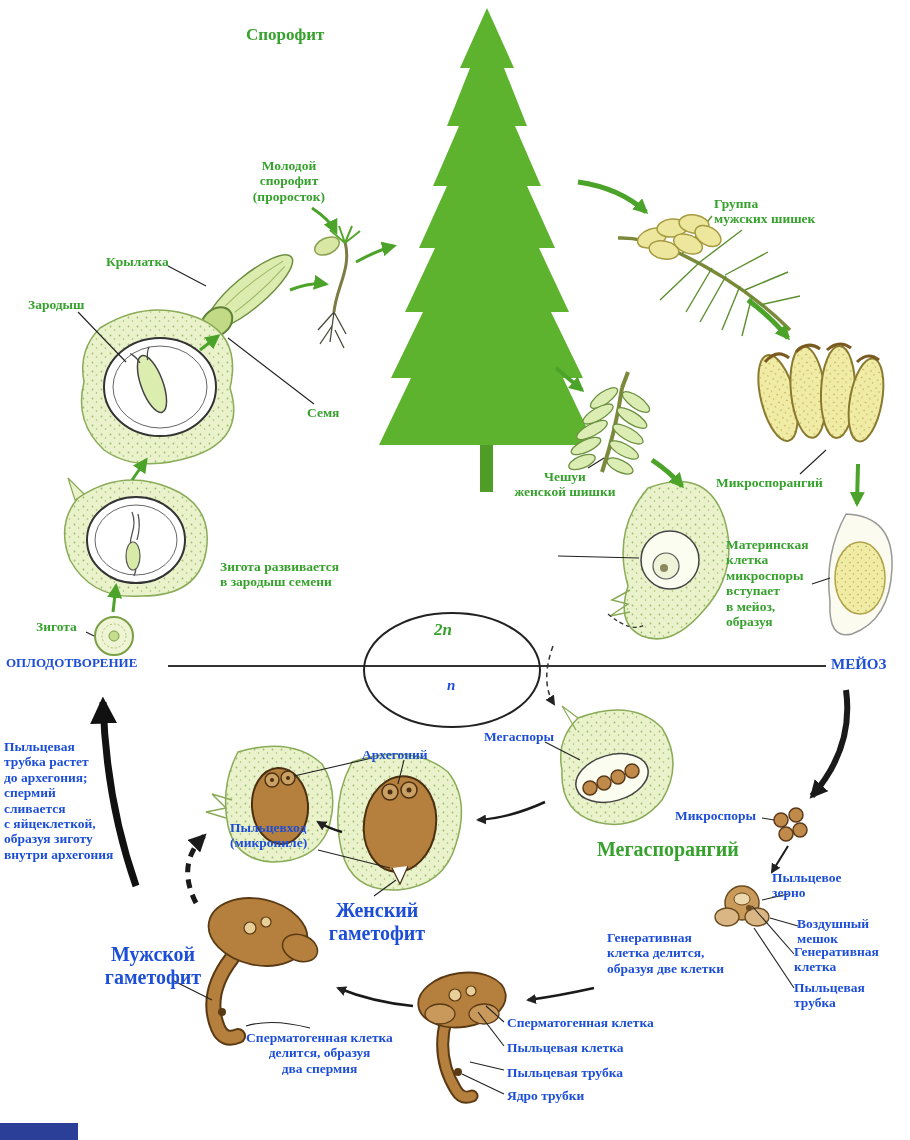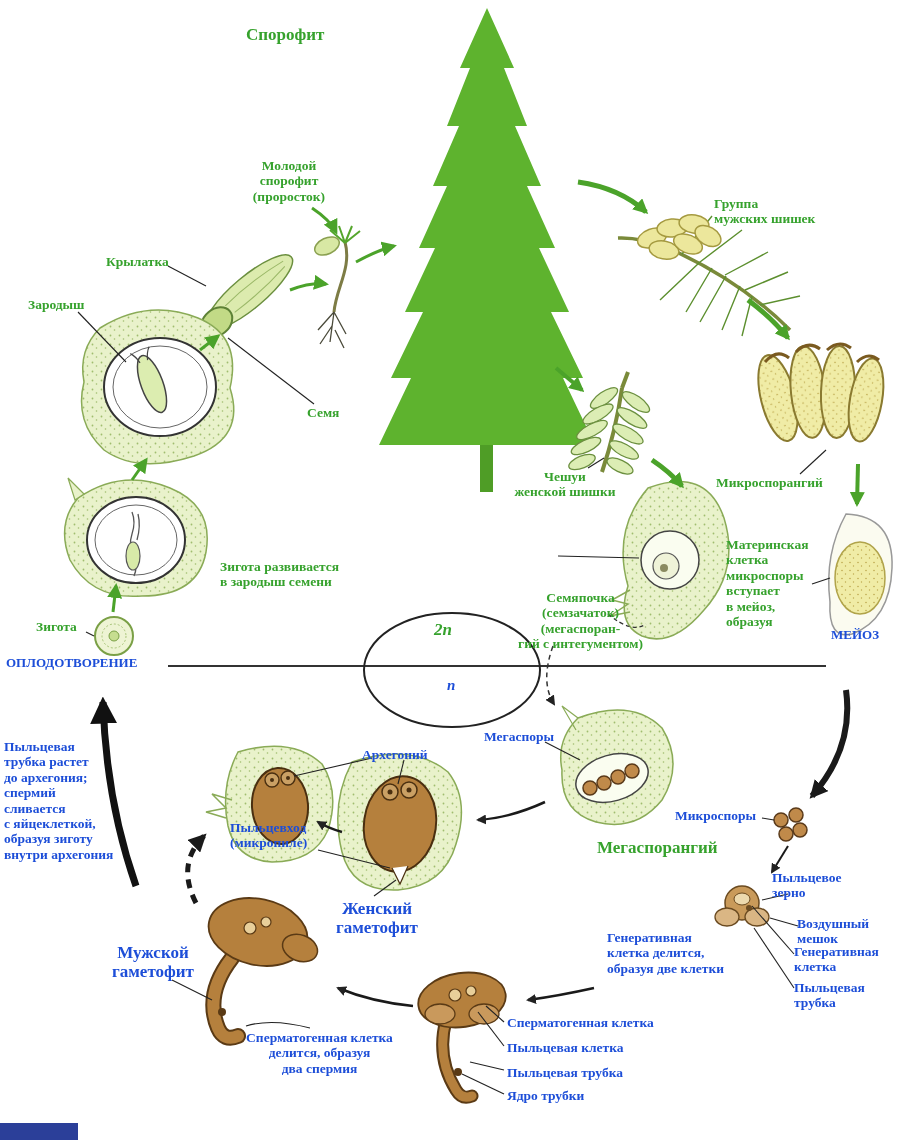--- a/index.html
+++ b/index.html
@@ -3,21 +3,21 @@
 <meta charset="utf-8">
 <style>
   html,body{margin:0;padding:0;background:#fff;}
   #stage{position:relative;width:910px;height:1140px;background:#ffffff;overflow:hidden;
          font-family:"Liberation Serif",serif;}
   #art{position:absolute;left:0;top:0;}
   .lbl{position:absolute;font-weight:bold;font-size:13.5px;line-height:1.14;color:#1d4ed8;
        white-space:pre-line;}
   .green{color:#36a22d;}
   .big{font-size:17px;}
-  .mid{font-size:17px;}
+  .mid{font-size:20px;}
   .ctr{text-align:center;}
   .ital{font-style:italic;}
 </style>
 </head>
 <body>
 
 <div id="stage">
 
 <svg id="art" width="910" height="1140" viewBox="0 0 910 1140">
   <defs>
@@ -272,31 +272,27 @@
 спорофит
 (проросток)</div>
 <div class="lbl green" style="left:106px;top:254px">Крылатка</div>
 <div class="lbl green" style="left:28px;top:297px">Зародыш</div>
 <div class="lbl green" style="left:307px;top:405px">Семя</div>
 <div class="lbl green" style="left:714px;top:196px">Группа
 мужских шишек</div>
 <div class="lbl green ctr" style="left:500px;top:469px;width:130px">Чешуи
 женской шишки</div>
 <div class="lbl green" style="left:716px;top:475px">Микроспорангий</div>
-<div class="lbl green ctr" style="left:478px;top:590px;width:205px">Семяпочка
-(семзачаток)
-(мегаспоран-
-гий с интегументом)</div>
 <div class="lbl green" style="left:726px;top:537px">Материнская
 клетка
 микроспоры
 вступает
 в мейоз,
 образуя</div>
-<div class="lbl" style="left:831px;top:628px;font-size:13px">МЕЙОЗ</div>
+<div class="lbl" style="left:831px;top:656px;font-size:15px">МЕЙОЗ</div>
 <div class="lbl" style="left:6px;top:656px;font-size:13px">ОПЛОДОТВОРЕНИЕ</div>
 <div class="lbl green" style="left:220px;top:559px">Зигота развивается
 в зародыш семени</div>
 <div class="lbl green" style="left:36px;top:619px">Зигота</div>
 <div class="lbl green big ital" style="left:434px;top:620px">2n</div>
 <div class="lbl ital" style="left:447px;top:677px;font-size:15px">n</div>
 <div class="lbl" style="left:484px;top:729px">Мегаспоры</div>
 <div class="lbl" style="left:362px;top:747px">Архегоний</div>
 <div class="lbl" style="left:675px;top:808px">Микроспоры</div>
 <div class="lbl green mid" style="left:597px;top:838px">Мегаспорангий</div>

